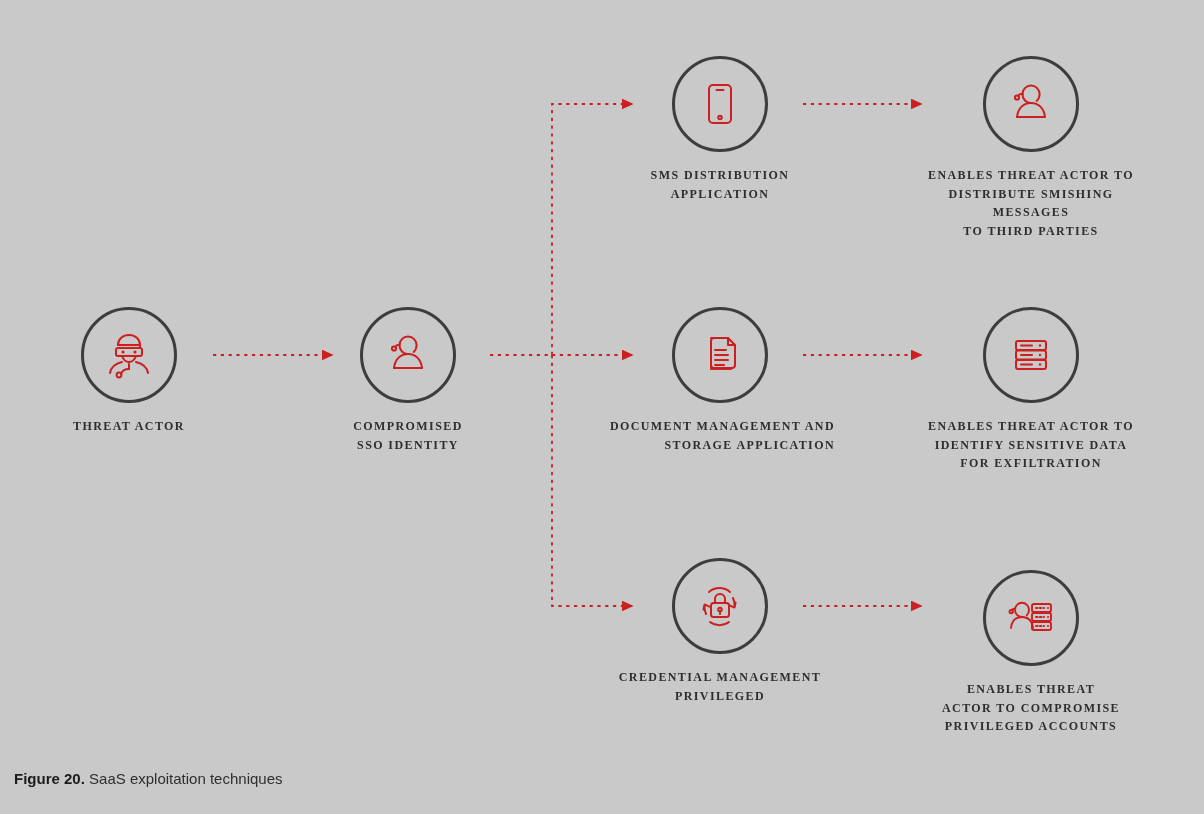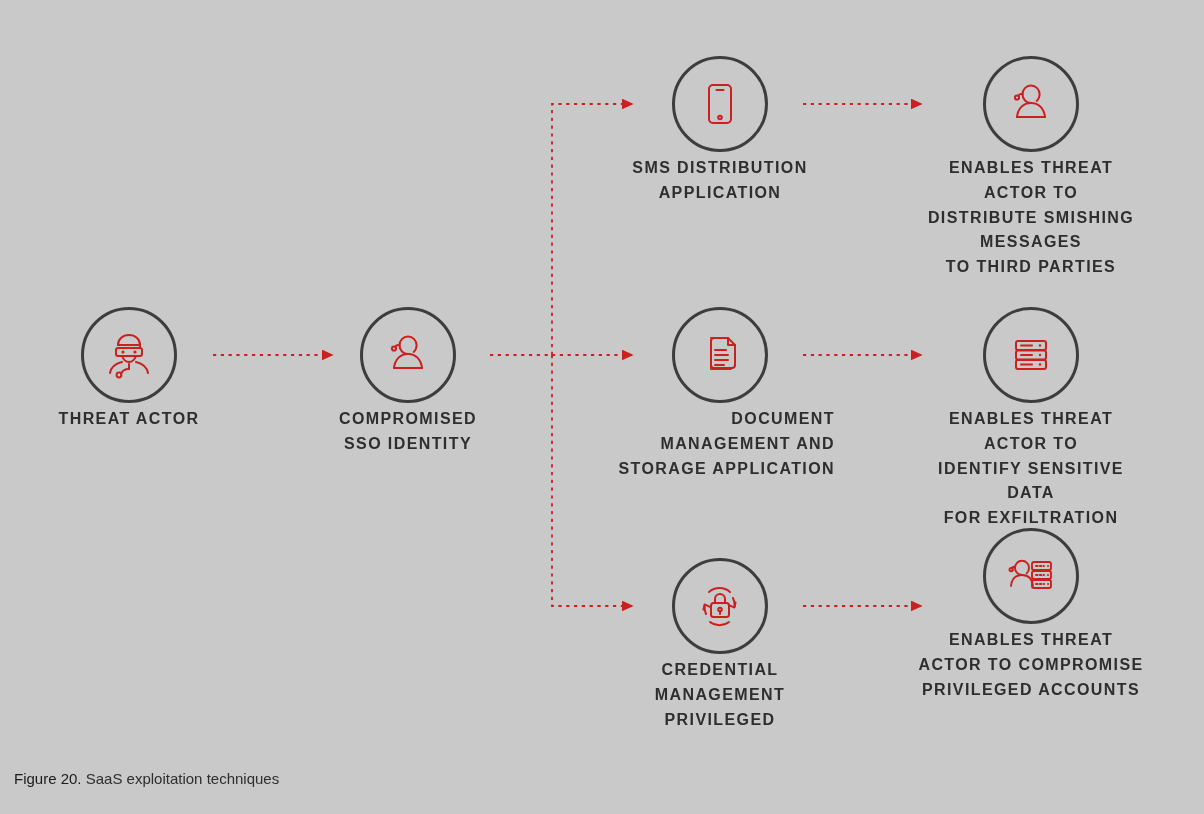--- a/index.html
+++ b/index.html
@@ -39,58 +39,58 @@
     align-items: center;
     justify-content: center;
     box-sizing: border-box;
   }
 
   .circle svg {
     display: block;
   }
 
   .node-label {
-    margin-top: 4px;
-    font-family: Liberation Sans, sans-serif;
-    font-size: 16px;
+    margin-top: 14px;
+    font-family: Liberation Serif, serif;
+    font-size: 12px;
     font-weight: bold;
     letter-spacing: 1.4px;
     line-height: 1.55;
     color: #2e2e2e;
     white-space: pre-line;
   }
 
   
   #node-threat-actor      { left: 14px;  top: 307px; }
   #node-sso               { left: 293px; top: 307px; }
   #node-sms               { left: 605px; top: 56px;  }
   #node-doc               { left: 605px; top: 307px; text-align: right; }
   #node-cred              { left: 605px; top: 558px; }
   #node-smish             { left: 916px; top: 56px;  }
   #node-exfil             { left: 916px; top: 307px; }
-  #node-priv              { left: 916px; top: 528px; }
+  #node-priv              { left: 916px; top: 570px; }
 
   #arrows {
     position: absolute;
     left: 0; top: 0;
     width: 1204px;
     height: 760px;
     pointer-events: none;
   }
 
   .caption {
     position: absolute;
     left: 14px;
     top: 770px;
     font-family: "Liberation Sans", sans-serif;
     font-size: 15px;
     color: #2e2e2e;
   }
   .caption b {
-    font-weight: normal;
+    font-weight: bold;
     color: #1b1b1b;
   }
 </style>
 </head>
 <body>
 
 <div id="diagram">
 
   <svg id="arrows" viewBox="0 0 1204 760" xmlns="http://www.w3.org/2000/svg">
     <defs>

